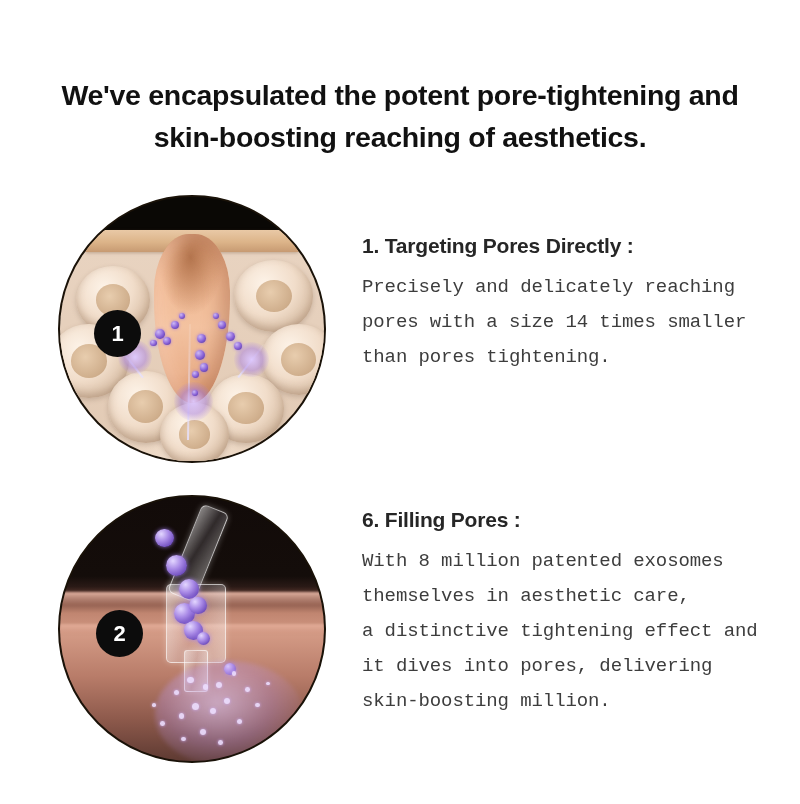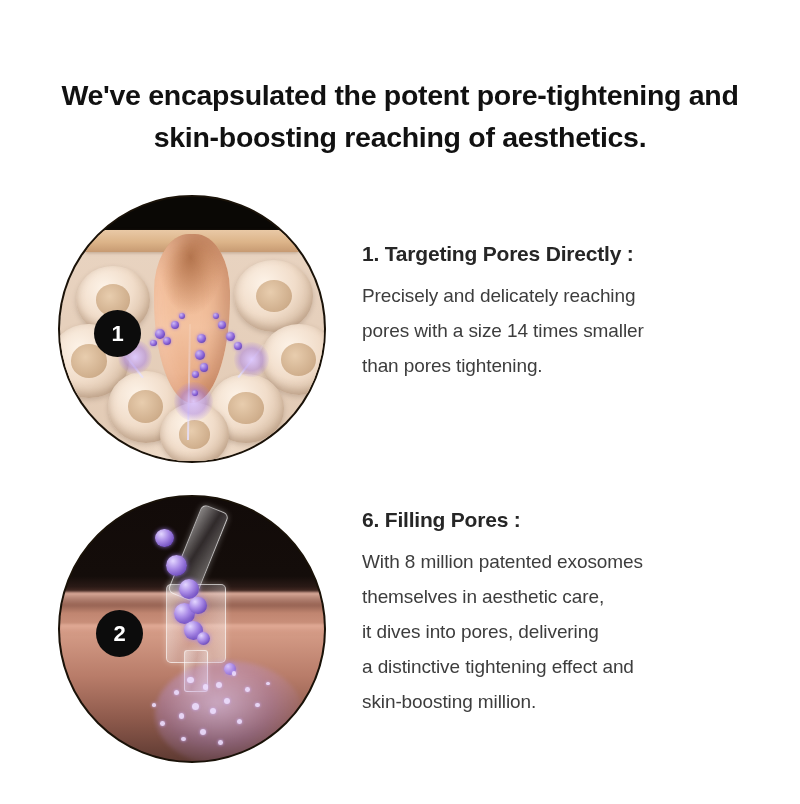--- a/index.html
+++ b/index.html
@@ -171,39 +171,39 @@
   }
   #badge-1 { left: 36px; top: 115px; }
   #badge-2 { left: 38px; top: 115px; }
 
   
   .copy {
     position: absolute;
     left: 362px;
     width: 420px;
   }
-  #copy-1 { top: 52px; }
+  #copy-1 { top: 44px; }
   #copy-2 { top: 18px; }
 
   .step-title {
     font-size: 21px;
     font-weight: 700;
     color: #262626;
     letter-spacing: -0.2px;
     margin-bottom: 12px;
     white-space: nowrap;
   }
   .step-body {
     font-size: 19px;
     font-weight: 400;
     color: #3d3d3d;
     line-height: 35px;
     letter-spacing: -0.1px;
   }
-  .step-body .ln { display: block; white-space: nowrap; }
+  .step-body .ln { display: block; white-space: nowrap; font-family: Liberation Mono, monospace; }
 </style>
 </head>
 <body>
 
 <div id="page">
 
   <h1 class="headline">
     <span class="headline-line">We've encapsulated the potent pore-tightening and</span>
     <span class="headline-line">skin-boosting reaching of aesthetics.</span>
   </h1>
@@ -308,20 +308,20 @@
         </div>
       </div>
       <div class="badge" id="badge-2">2</div>
     </div>
 
     <div class="copy" id="copy-2">
       <div class="step-title">6. Filling Pores :</div>
       <div class="step-body">
         <span class="ln">With 8 million patented exosomes</span>
         <span class="ln">themselves in aesthetic care,</span>
+        <span class="ln">a distinctive tightening effect and</span>
         <span class="ln">it dives into pores, delivering</span>
-        <span class="ln">a distinctive tightening effect and</span>
         <span class="ln">skin-boosting million.</span>
       </div>
     </div>
   </section>
 
 </div>
 
 </body></html>

